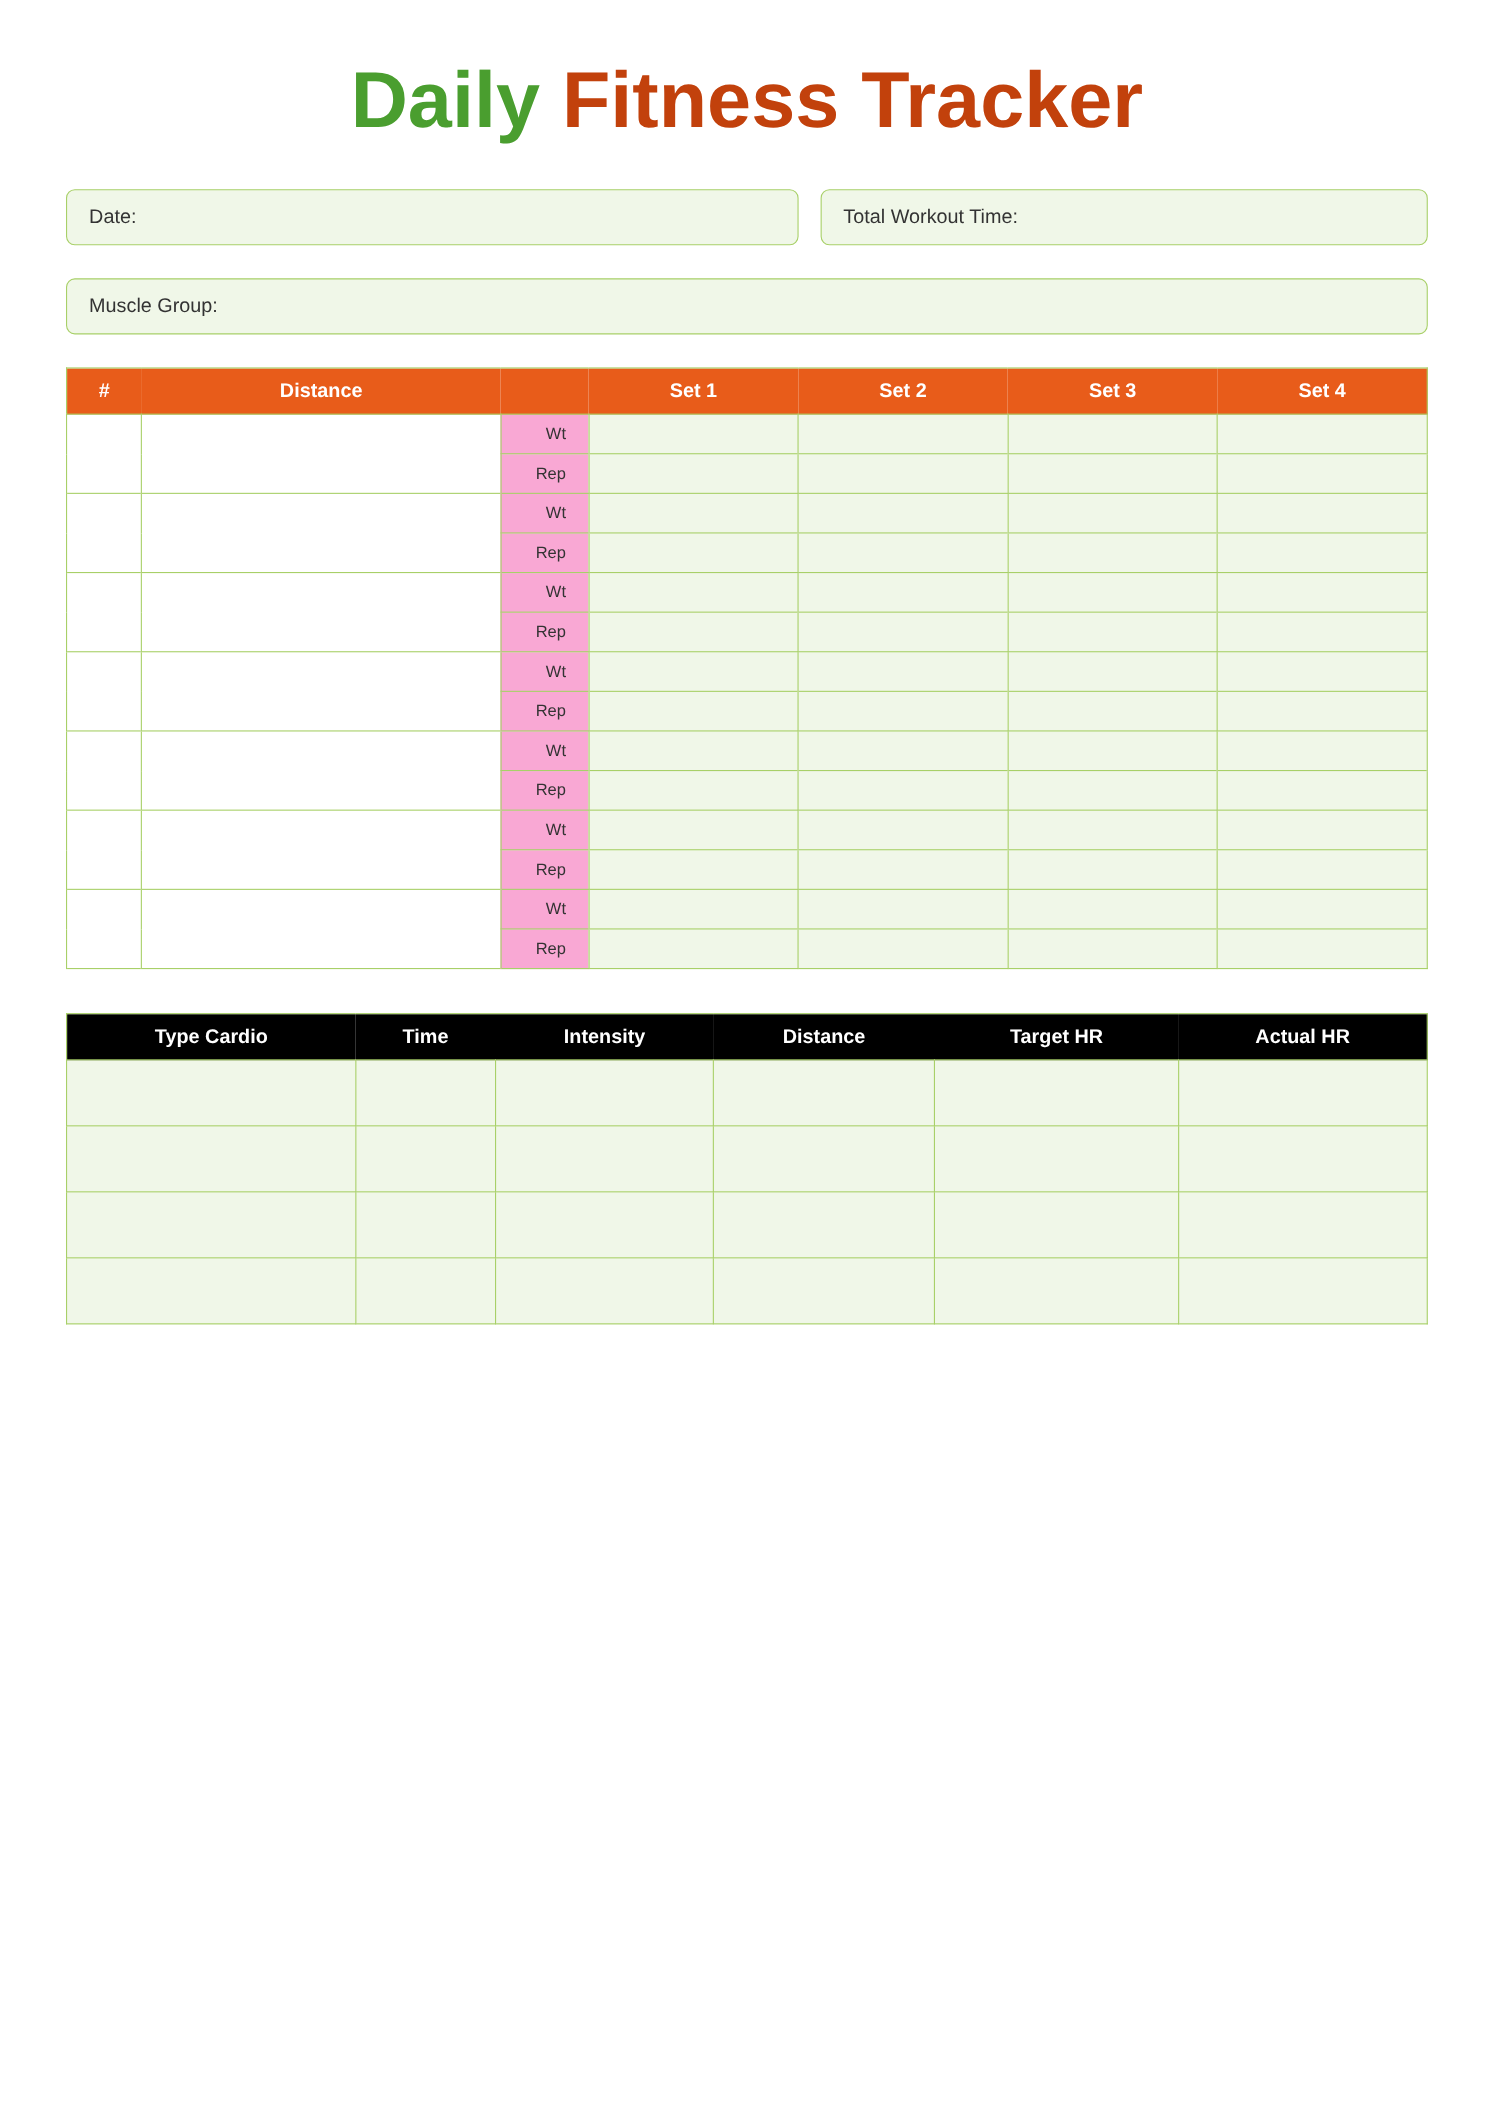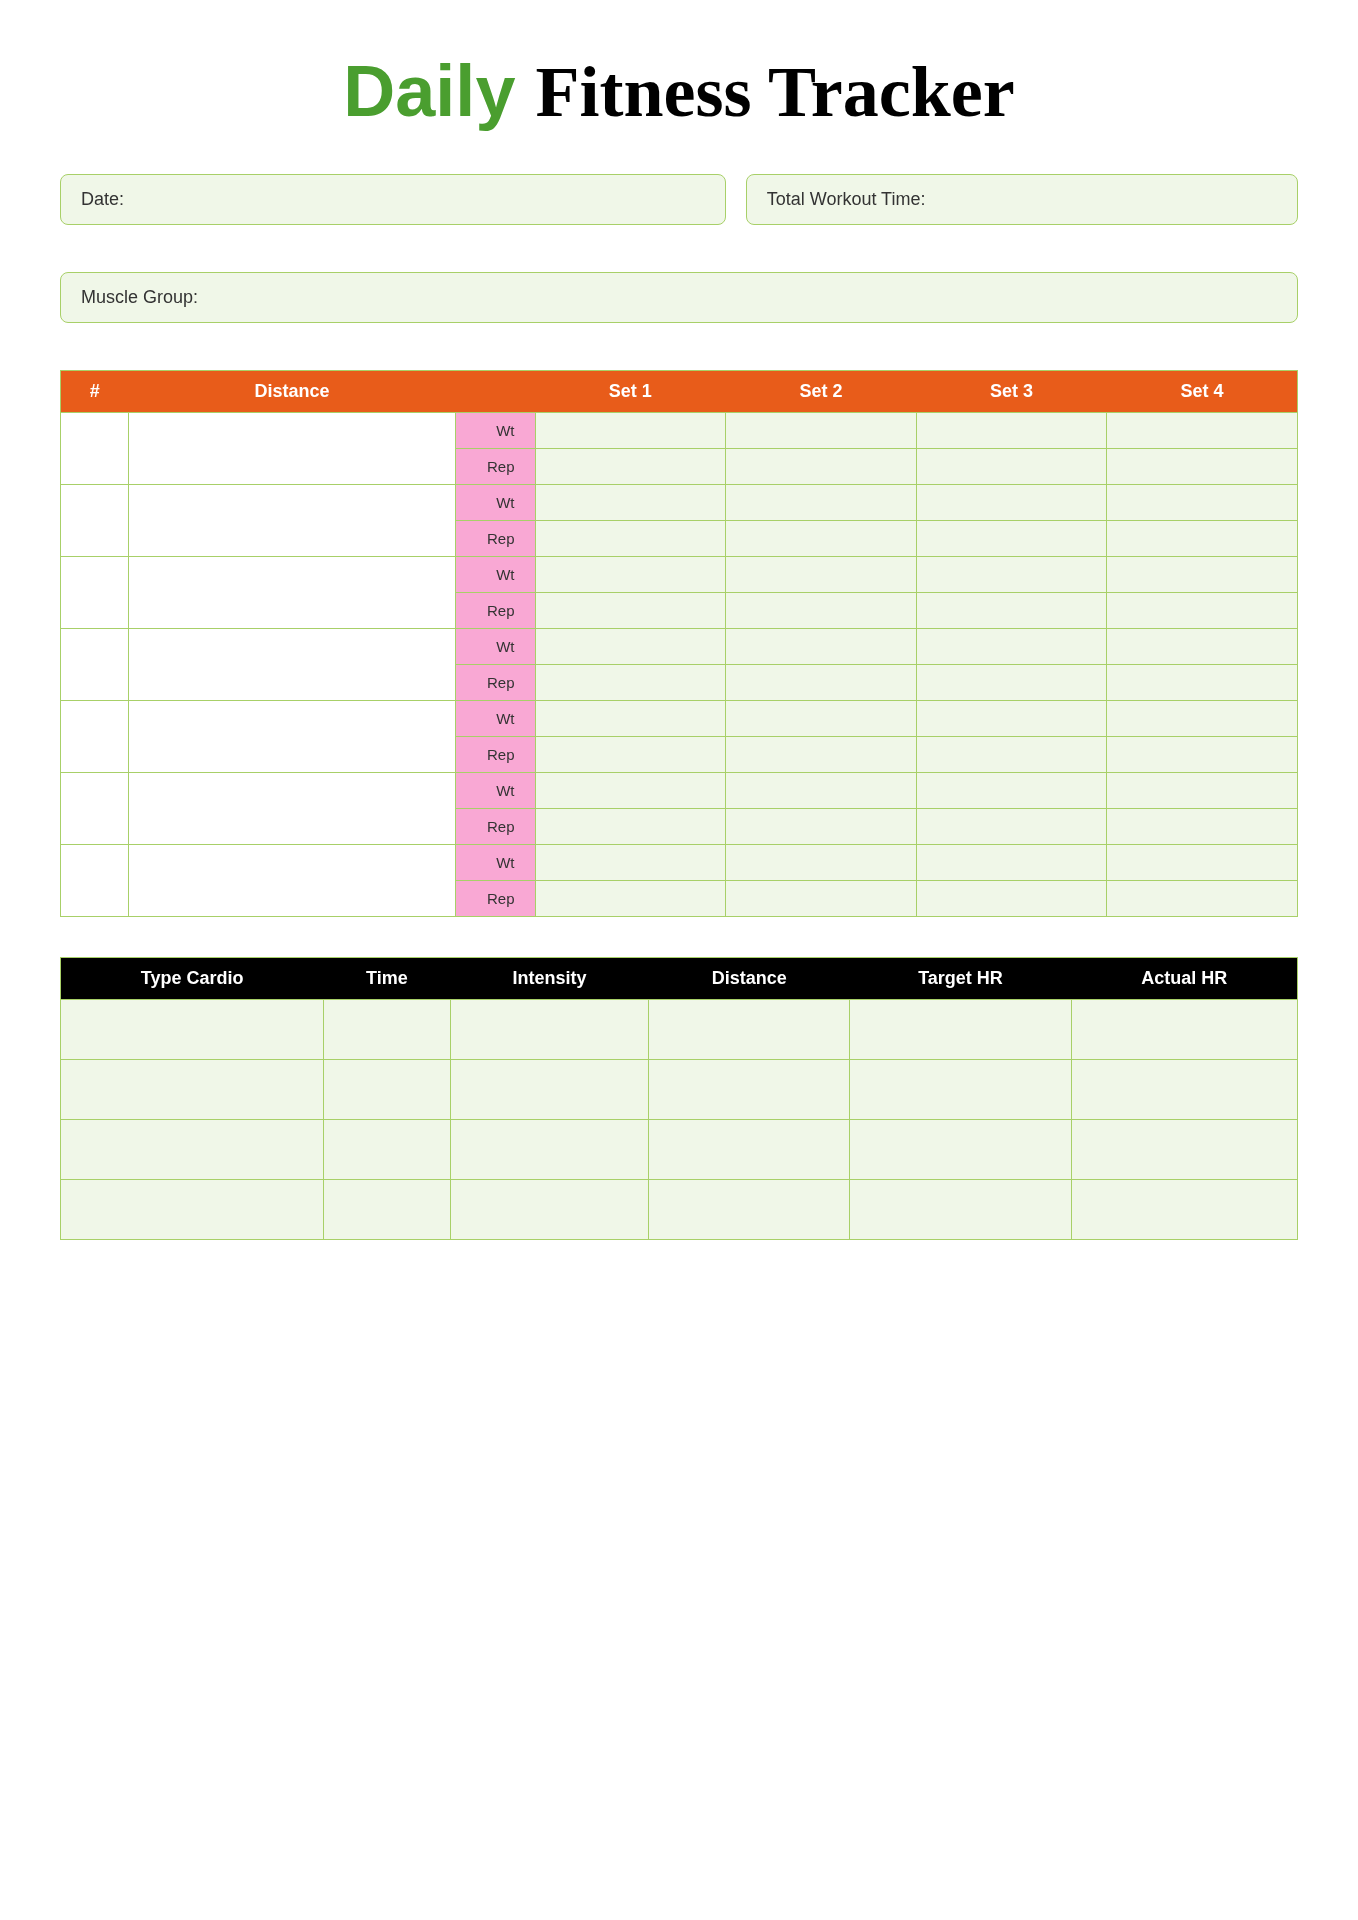--- a/index.html
+++ b/index.html
@@ -23,24 +23,24 @@
     }
 
     .page-title span.daily {
       color: #4a9e2f;
       font-size: 72px;
       font-weight: bold;
       font-family: 'Comic Sans MS', cursive, sans-serif;
     }
 
     .page-title span.fitness-tracker {
-      color: #000000;
+      color: #c2410c;
       font-size: 72px;
       font-weight: bold;
-      font-family: Liberation Serif, serif;
+      font-family: Liberation Sans, sans-serif;
     }
 
     .info-row {
       display: flex;
       gap: 20px;
       margin-bottom: 16px;
     }
 
     .info-box {
       background: #f0f7e8;
@@ -58,21 +58,21 @@
 
     .info-box-date {
       flex: 0.55;
     }
 
     .info-box-time {
       flex: 0.45;
     }
 
     .section-gap {
-      margin-bottom: 47px;
+      margin-bottom: 30px;
     }
 
     
     .exercise-table {
       width: 100%;
       border-collapse: collapse;
       margin-bottom: 40px;
       border: 1.5px solid #a8d068;
     }
 

